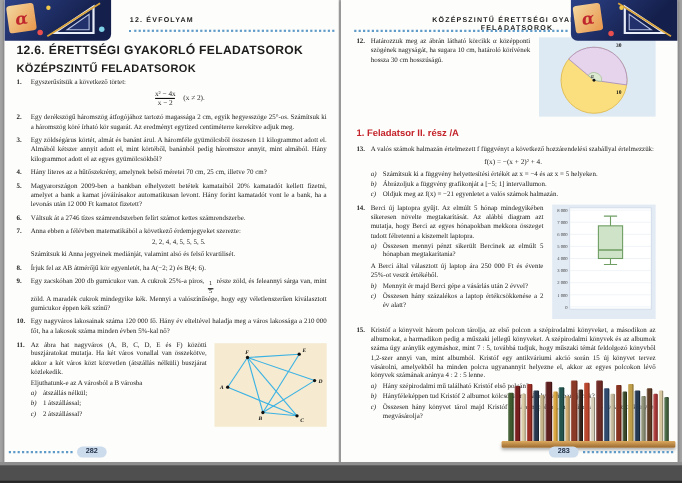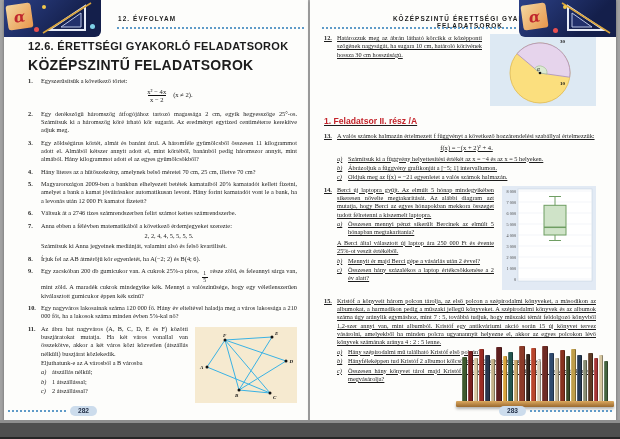--- a/index.html
+++ b/index.html
@@ -23,22 +23,22 @@
   
   .hdr-text{position:absolute;top:15px;font-family:"Liberation Sans",sans-serif;font-weight:bold;
             font-size:6.4px;letter-spacing:1.1px;color:#1d1d1d;}
   .page-left .hdr-text{left:114px;}
   .page-right .hdr-text{left:60px;width:200px;text-align:center;}
   .hdr-dots{position:absolute;top:27px;border-top:2px dotted #5f9bc8;}
   .page-left .hdr-dots{left:113px;right:4px;}
   .page-right .hdr-dots{left:12px;right:100px;}
   
   .content{position:absolute;top:38px;bottom:14px;font-size:6.3px;line-height:1.33;text-align:justify;}
-  .page-left .content{left:24px;right:11px;}
-  .page-right .content{left:14px;right:20px;top:34px;text-decoration:underline;}
+  .page-left .content{left:11px;right:11px;}
+  .page-right .content{left:14px;right:20px;top:34px;}
   .book-title{font-family:"Liberation Sans",sans-serif;font-weight:bold;font-size:11px;
               letter-spacing:.3px;line-height:1.55;}
   .section-red{font-family:"Liberation Sans",sans-serif;font-weight:bold;font-size:8.6px;
                color:#c4242b;margin:7px 0 5px;clear:both;}
   .item{display:flex;margin-bottom:4px;}
   .inum{flex:0 0 13px;font-weight:bold;}
   .ibody{flex:1;min-width:0;}
   .sub{display:flex;margin-top:1px;}
   .sm{flex:0 0 11px;font-style:italic;}
   .formula{text-align:center;margin:3px 0 2px;font-size:6.6px;}
@@ -84,21 +84,21 @@
       </svg>
       <div class="logo-dot" style="left:30px;top:27px;width:5px;height:5px;background:#e94f4f;"></div>
       <div class="logo-dot" style="left:38px;top:5px;width:4px;height:4px;background:#f2c84b;"></div>
       <div class="logo-dot" style="left:86px;top:24px;width:5px;height:5px;background:#7fd1e8;"></div>
     </div>
     <div class="hdr-text">12. ÉVFOLYAM</div>
     <div class="hdr-dots"></div>
 
     <div class="content">
       <div class="book-title">12.6. ÉRETTSÉGI GYAKORLÓ FELADATSOROK</div>
-      <div class="book-title" style="font-size:14px;">KÖZÉPSZINTŰ FELADATSOROK</div>
+      <div class="book-title" style="font-size:10px;">KÖZÉPSZINTŰ FELADATSOROK</div>
 
       <div class="item">
         <span class="inum">1.</span>
         <div class="ibody">
           <span>Egyszerűsítsük a következő törtet:</span>
           <div class="formula">
             <span class="frac">
                 <span class="fn">x² − 4x</span>
                 <span class="fd">x − 2</span>
               </span>

